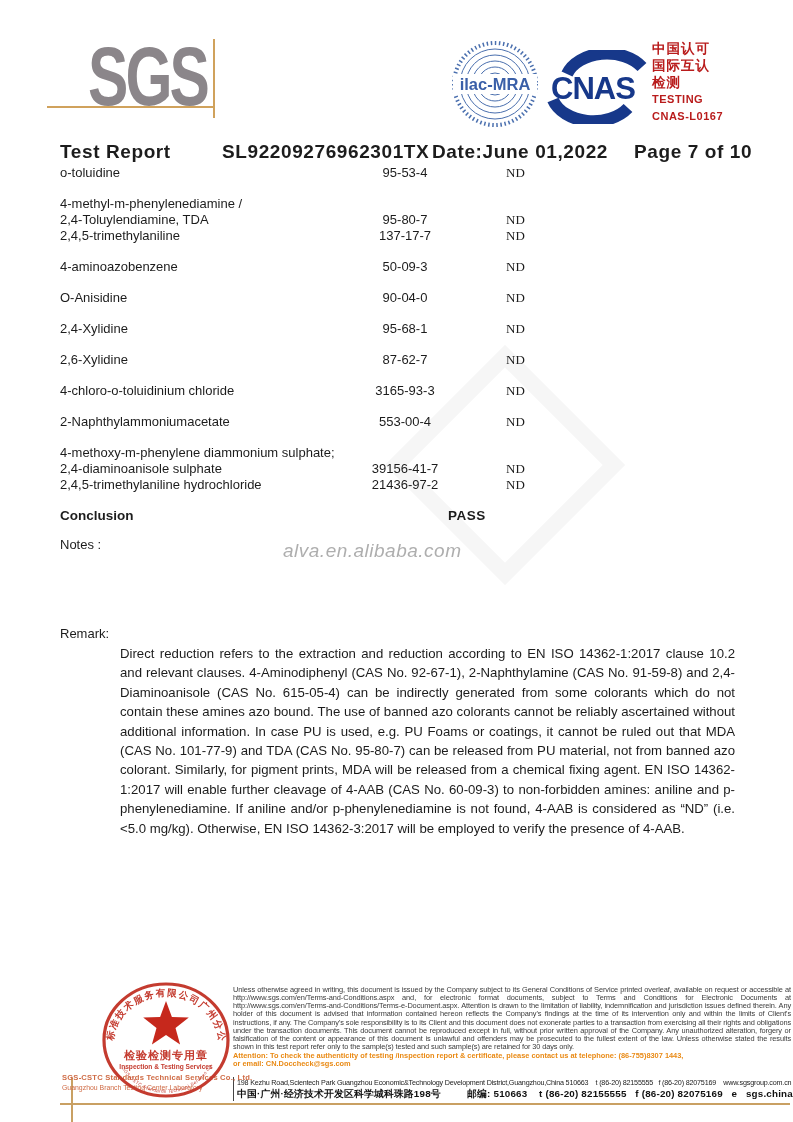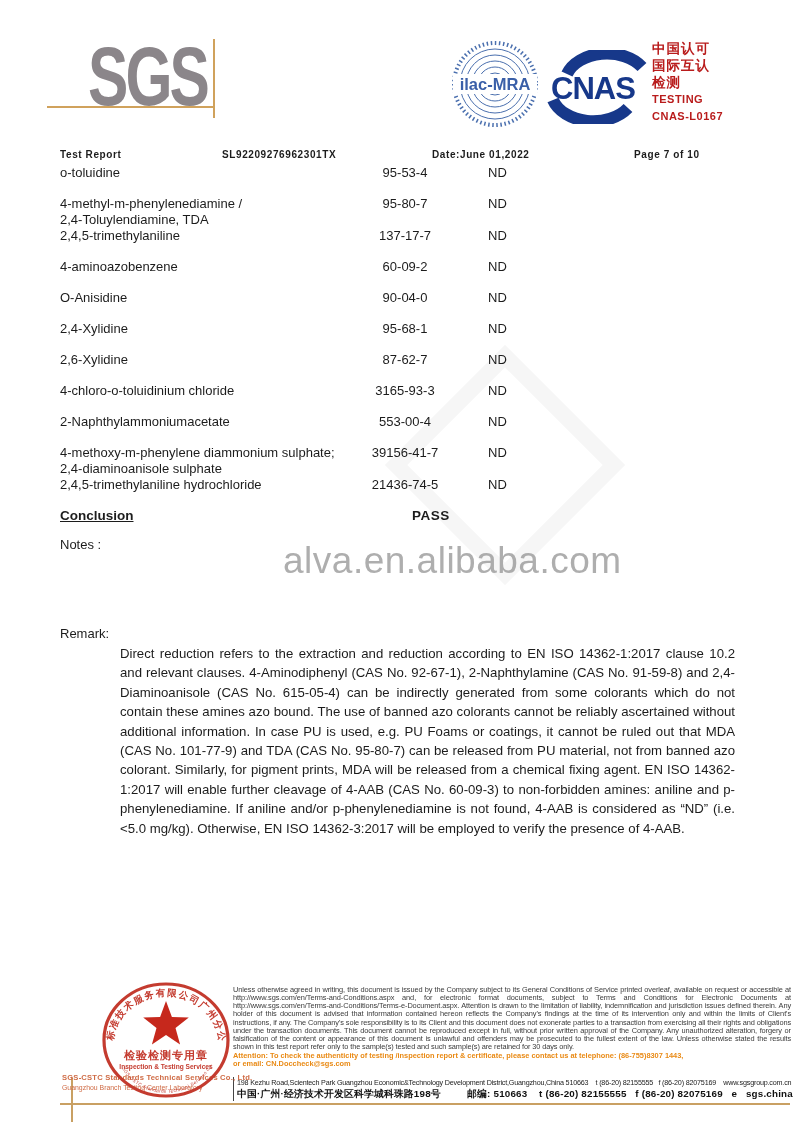--- a/index.html
+++ b/index.html
@@ -19,49 +19,49 @@
   }
   .gold-h { position:absolute; left:47px; top:106px; width:168px; height:2px; background:#d0a25c; }
   .gold-v { position:absolute; left:213px; top:39px; width:2px; height:79px; background:#d0a25c; }
   .ilac-logo { position:absolute; left:451px; top:40px; }
   .cnas-logo { position:absolute; left:545px; top:50px; }
   .accr-text { position:absolute; left:652px; top:40px; color:#b91c1c; font-weight:bold; }
   .accr-text .cn { font-size:13.5px; line-height:17px; letter-spacing:1px; }
   .accr-text .en { font-size:11px; line-height:17px; letter-spacing:.5px; }
 
   
-  .report-header { position:absolute; left:60px; top:149px; width:675px; height:16px; font-weight:bold; font-size:10px; }
+  .report-header { position:absolute; left:60px; top:141px; width:675px; height:16px; font-weight:bold; font-size:19px; }
   .report-header span { position:absolute; top:0; white-space:nowrap; letter-spacing:.6px; }
   .rh-title { left:0; }
   .rh-no { left:162px; }
   .rh-date { left:372px; }
   .rh-page { left:574px; }
 
   
   .substance-table { position:absolute; left:60px; top:165px; width:680px; font-size:13px; line-height:16px; }
-  .t-row { display:flex; align-items:flex-start; margin-bottom:15px; }
+  .t-row { display:flex; align-items:flex-end; margin-bottom:15px; }
   .t-row.two-line { margin-bottom:0; }
   .col-name { width:300px; }
   .col-cas { width:90px; text-align:center; white-space:nowrap; }
-  .col-result { margin-left:38px; white-space:nowrap; }
+  .col-result { margin-left:56px; white-space:nowrap;font-family:Liberation Serif, serif; }
   .conclusion-row { display:flex; margin-top:1px; font-weight:bold; font-size:13.5px; }
-  .conclusion-row .c-label { width:300px;text-decoration:underline; }
-  .conclusion-row .c-value { margin-left:52px; letter-spacing:.5px; }
+  .conclusion-row .c-label { width:300px; }
+  .conclusion-row .c-value { margin-left:88px; letter-spacing:.5px; }
 
   
   .notes { position:absolute; left:60px; top:537px; font-size:13px; }
   .notes-label { margin-bottom:4px; }
   .notes-lines { margin-left:60px; line-height:18.6px; }
   .req-line { font-weight:bold; }
   .req-line .req-value { padding-left:28px; }
 
   
   .watermark {
-    position:absolute; left:283px; top:540px; font-size:37px; color:#9a9a9a;
-    letter-spacing:.5px; opacity:.8; z-index:3; pointer-events:none;
+    position:absolute; left:283px; top:540px; font-size:19px; color:#9a9a9a;
+    letter-spacing:.5px; opacity:.8; z-index:3; pointer-events:none;font-style:italic;
   }
   .bg-mark {
     position:absolute; left:420px; top:380px; width:170px; height:170px;
     border:16px solid rgba(0,0,0,.035); transform:rotate(45deg); z-index:0;
   }
 
   
   .remark-label { position:absolute; left:60px; top:626px; font-size:13px; }
   .remark-text {
     position:absolute; left:120px; top:644px; width:615px;
@@ -158,21 +158,21 @@
       </div>
       <div class="col-cas">137-17-7</div>
       <div class="col-result">ND</div>
     </div>
 
     <div class="t-row">
       <div class="col-name">
         <div class="name-line1">4-aminoazobenzene</div>
 
       </div>
-      <div class="col-cas">60-09-2</div>
+      <div class="col-cas">50-09-3</div>
       <div class="col-result">ND</div>
     </div>
 
     <div class="t-row">
       <div class="col-name">
         <div class="name-line1">O-Anisidine</div>
 
       </div>
       <div class="col-cas">90-04-0</div>
       <div class="col-result">ND</div>
@@ -221,21 +221,21 @@
       </div>
       <div class="col-cas">39156-41-7</div>
       <div class="col-result">ND</div>
     </div>
 
     <div class="t-row">
       <div class="col-name">
         <div class="name-line1">2,4,5-trimethylaniline hydrochloride</div>
 
       </div>
-      <div class="col-cas">21436-74-5</div>
+      <div class="col-cas">21436-97-2</div>
       <div class="col-result">ND</div>
     </div>
   <div class="conclusion-row">
         <div class="c-label">Conclusion</div>
         <div class="c-value">PASS</div>
       </div>
     </div>
 
   <div class="notes">
     <div class="notes-label">Notes :</div>

